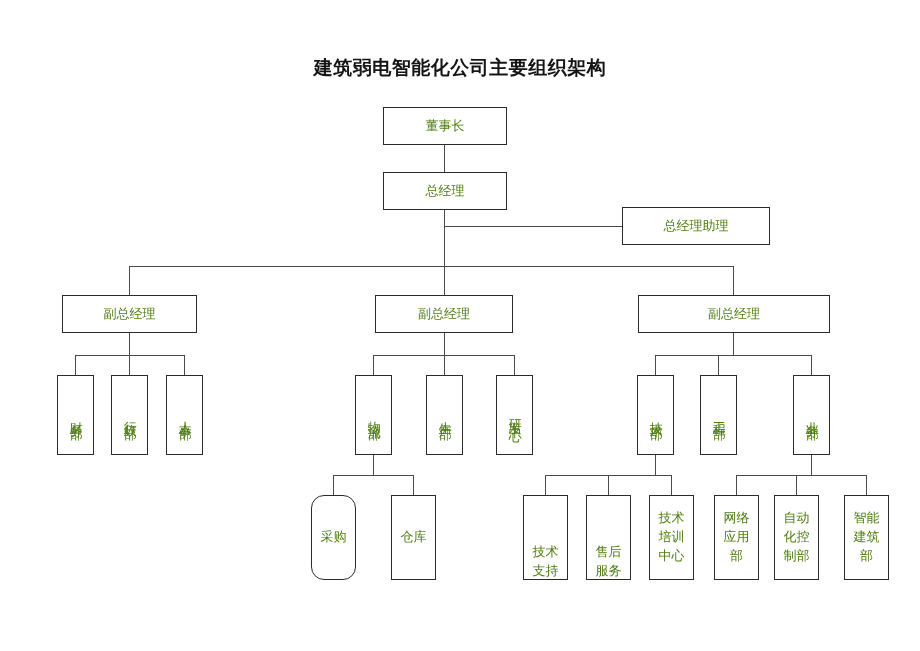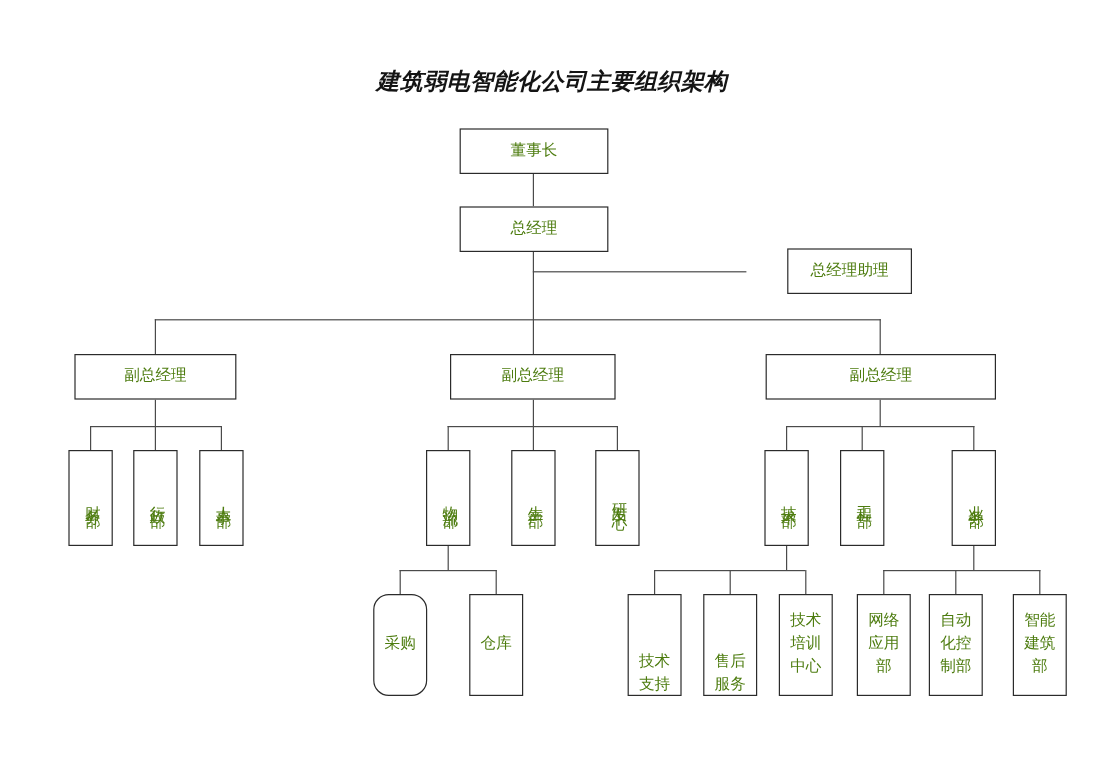--- a/index.html
+++ b/index.html
@@ -22,21 +22,20 @@
     position: absolute;
     left: 0;
     top: 55px;
     width: 920px;
     text-align: center;
     font-size: 19px;
     font-weight: bold;
     letter-spacing: 0.5px;
     color: #141414;
     white-space: nowrap;
-    font-style: italic;
   }
   .node {
     position: absolute;
     box-sizing: border-box;
     border: 1.4px solid #2b2b2b;
     background: #ffffff;
     display: flex;
     align-items: center;
     justify-content: center;
     text-align: center;
@@ -131,21 +130,21 @@
   <div class="line vl" style="left:866px; top:475px; height:20px;"></div>
 
   <div class="node h" style="left:383px; top:107px; width:124px; height:38px;">
     <span class="txt">董事长</span>
   </div>
 
   <div class="node h" style="left:383px; top:172px; width:124px; height:38px;">
     <span class="txt">总经理</span>
   </div>
 
-  <div class="node h" style="left:656px; top:207px; width:104px; height:38px;">
+  <div class="node h" style="left:622px; top:207px; width:148px; height:38px;">
     <span class="txt">总经理助理</span>
   </div>
 
   <div class="node h" style="left:62px; top:295px; width:135px; height:38px;">
     <span class="txt">副总经理</span>
   </div>
 
   <div class="node h" style="left:375px; top:295px; width:138px; height:38px;">
     <span class="txt">副总经理</span>
   </div>

